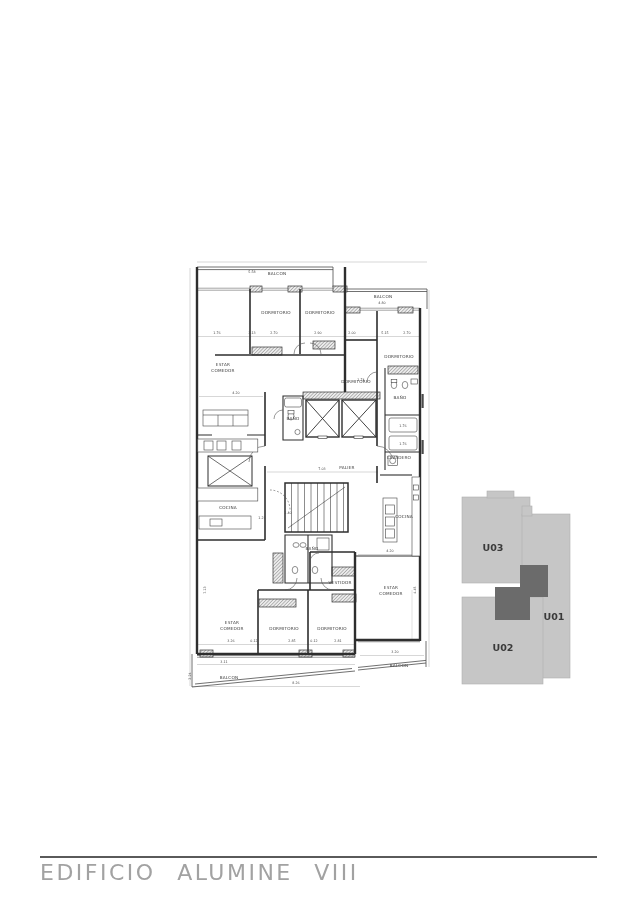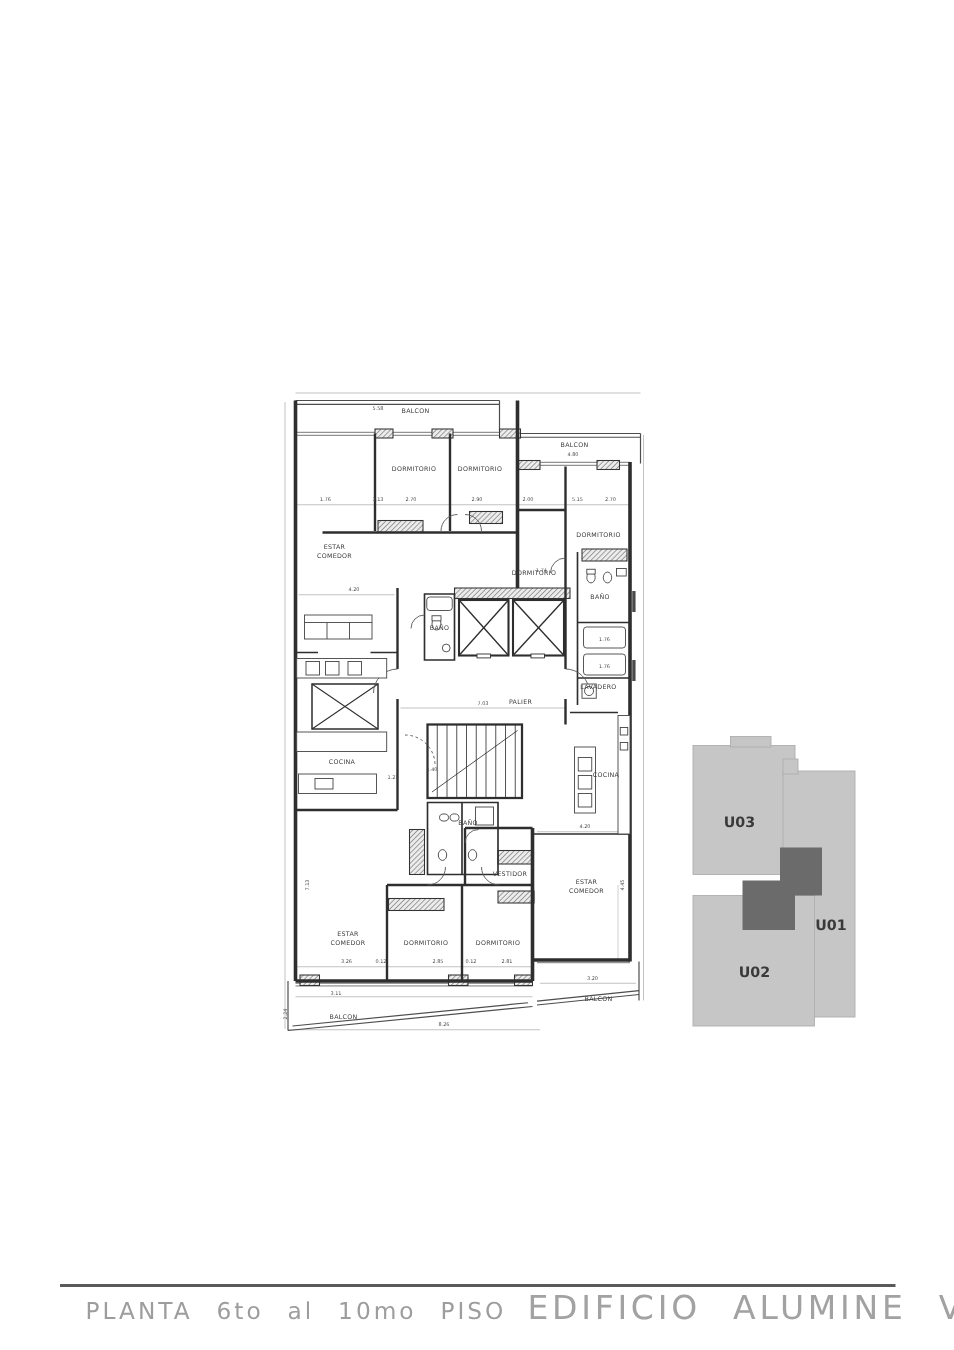--- a/index.html
+++ b/index.html
@@ -291,17 +291,16 @@
     <path id="kp-core" d="M520,565 H548 V597 H530 V620 H495 V587 H520 Z" stroke="none" fill="#6b6b6b"></path>
     <g id="unit-labels">
         <text x="493" y="551" class="unit-label">U03</text>
         <text x="554" y="620" class="unit-label">U01</text>
         <text x="503" y="651" class="unit-label">U02</text>
       </g>
   </svg>
 
   <div class="title-rule"></div>
   <div class="title-block">
-    <span class="title-small">PLANTA 6to al 10mo PISO</span>
     <span class="title-large">EDIFICIO ALUMINE VIII</span>
   </div>
 
 </div>
 
 </body></html>

